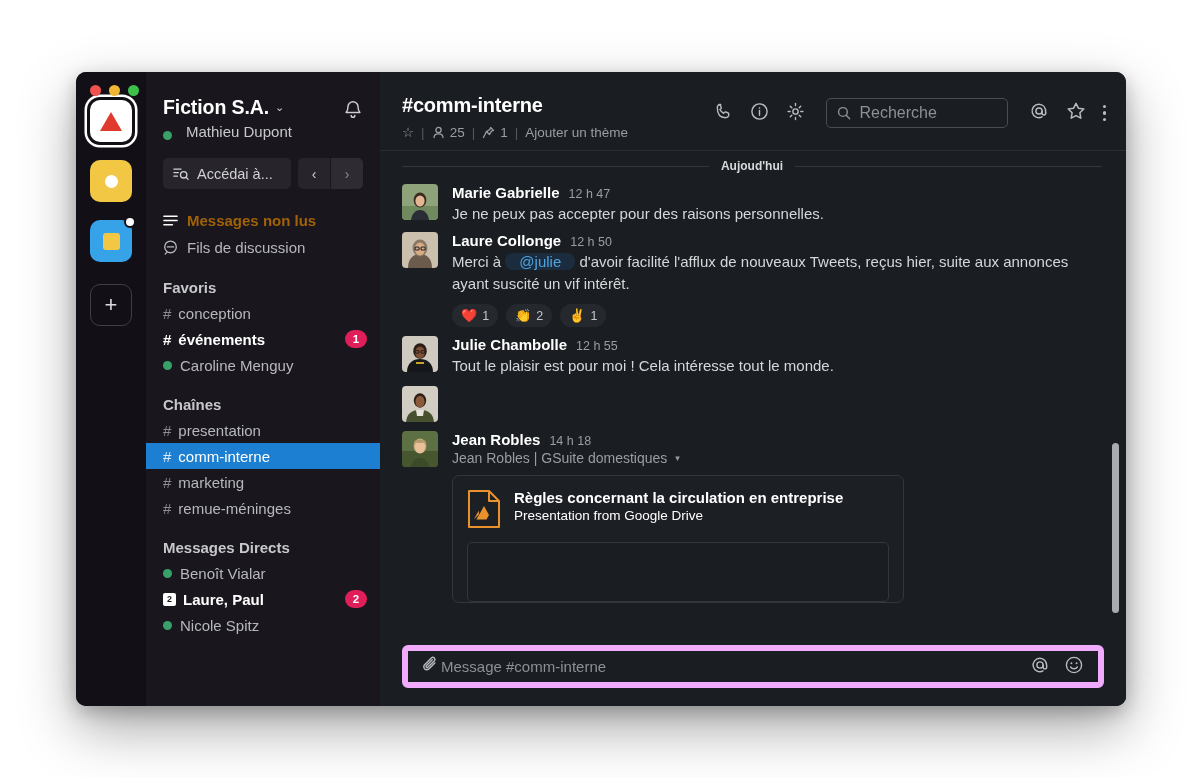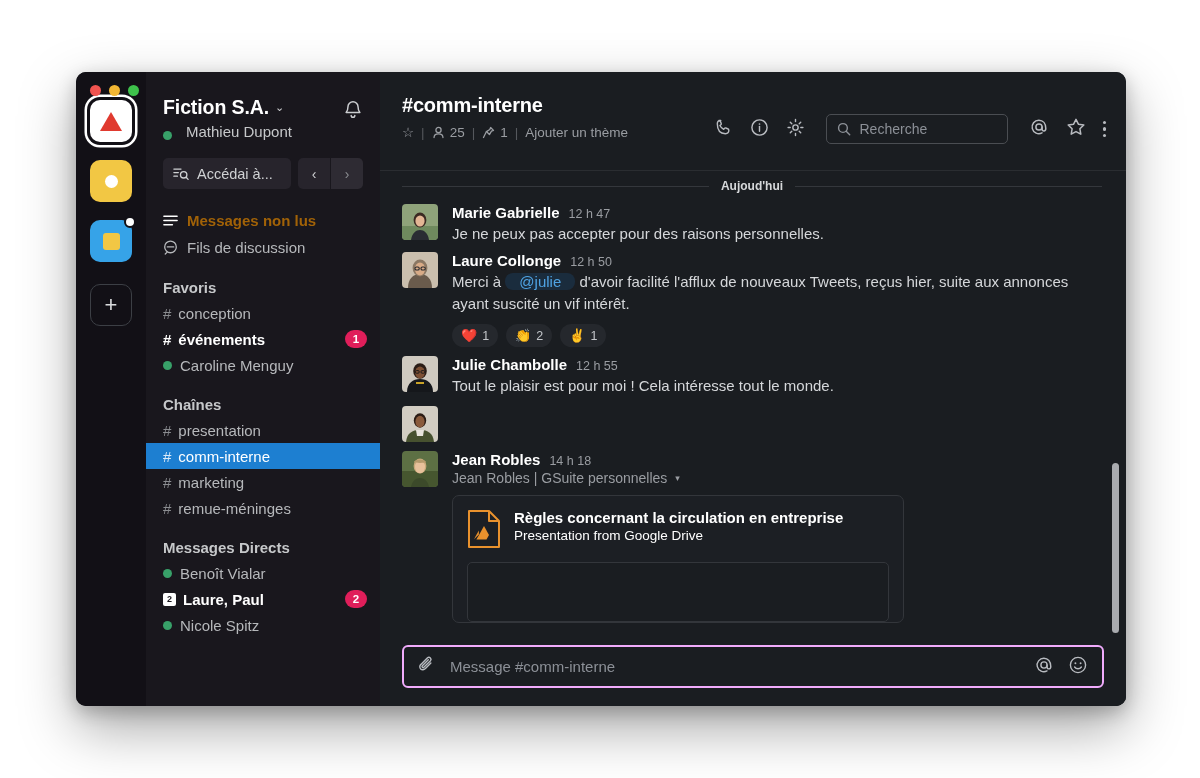--- a/index.html
+++ b/index.html
@@ -118,21 +118,21 @@
   }
   .chan-left { flex: 1; min-width: 0; }
   .chan-title { color: #fff; font-size: 20px; font-weight: bold; letter-spacing: -.2px; }
   .chan-meta { display: flex; align-items: center; gap: 7px; margin-top: 7px; color: #9a9da2; font-size: 13.5px; }
   .chan-meta .sep { color: #55585d; }
   .chan-meta .topic { color: #9a9da2; }
   .head-icons { display: flex; align-items: center; gap: 17px; color: #b8bbc0; padding-top: 4px; }
   .search-box {
     width: 182px; height: 30px; border: 1px solid #4a4d52; border-radius: 5px;
     display: flex; align-items: center; gap: 9px; padding: 0 10px;
-    color: #8c9097; font-size: 14px; margin: 16px 4px;
+    color: #8c9097; font-size: 16px; margin: 0 4px;
   }
   .kebab { display: flex; flex-direction: column; gap: 3px; align-items: center; }
   .kebab i { width: 3.5px; height: 3.5px; border-radius: 50%; background: #b8bbc0; display: block; }
 
   
   .msgs { flex: 1; overflow: hidden; position: relative; padding: 0 0 8px 0; }
   .daydiv { display: flex; align-items: center; gap: 12px; padding: 8px 24px 4px 22px; }
   .daydiv .line { flex: 1; height: 1px; background: #34373c; }
   .daydiv .lbl { color: #d6d8da; font-size: 12px; font-weight: bold; }
 
@@ -165,22 +165,22 @@
   .attach-prev { margin-top: 13px; height: 60px; border: 1px solid #33363b; border-radius: 5px; background: #1a1d21; }
 
   .scrollbar {
     position: absolute; right: 7px; top: 292px; width: 7px; height: 170px;
     border-radius: 4px; background: #a9abaf;
   }
 
   
   .composer-wrap { padding: 10px 22px 18px 22px; background: #1a1d21; }
   .composer {
-    height: 43px; border: 2px solid #f0abfc; border-radius: 6px;
-    display: flex; align-items: center; padding: 4px 14px; gap: 15px;
+    height: 43px; border: 6px solid #f0abfc; border-radius: 6px;
+    display: flex; align-items: center; padding: 4px 14px; gap: 2px;
   }
   .composer .ph { flex: 1; color: #8c9097; font-size: 15px; }
   .composer .acts { display: flex; align-items: center; gap: 14px; color: #b8bbc0; }
 
   
   .face { width: 100%; height: 100%; display: block; }
 </style>
 </head>
 <body>
 
@@ -502,21 +502,21 @@
               <path d="M11.8 11c1.5-3 10.9-3 12.4 0-1.4 1.2-11 1.2-12.4 0z" fill="#b59a6c"></path>
               <path d="M9 36c1-6 5-9 9-9s8 3 9 9z" fill="#3c4a2a"></path>
             </svg>
           </div>
           <div class="mbody">
             <div class="mhead">
               <span class="mname">Jean Robles</span>
               <span class="mtime">14 h 18</span>
             </div>
             <div class="subtitle">
-              <span>Jean Robles | GSuite personnelles</span>
+              <span>Jean Robles | GSuite domestiques</span>
               <span class="caret">▾</span>
             </div>
             <div class="attach">
               <div class="attach-top">
                 <svg width="34" height="40" viewBox="0 0 34 40" fill="none">
                   <path d="M2 2h20l10 10v26H2z" stroke="#e8912d" stroke-width="2" stroke-linejoin="round"></path>
                   <path d="M22 2v10h10" stroke="#e8912d" stroke-width="2" stroke-linejoin="round"></path>
                   <path d="M17 17l5 9h-10z" fill="#e8912d"></path>
                   <path d="M12 26l-2.6 4.4h10.1L22 26z" fill="#e8912d"></path>
                   <path d="M11.9 25.6L7 30.3l2.3-4.2 2.6-4.6z" fill="#e8912d"></path>

